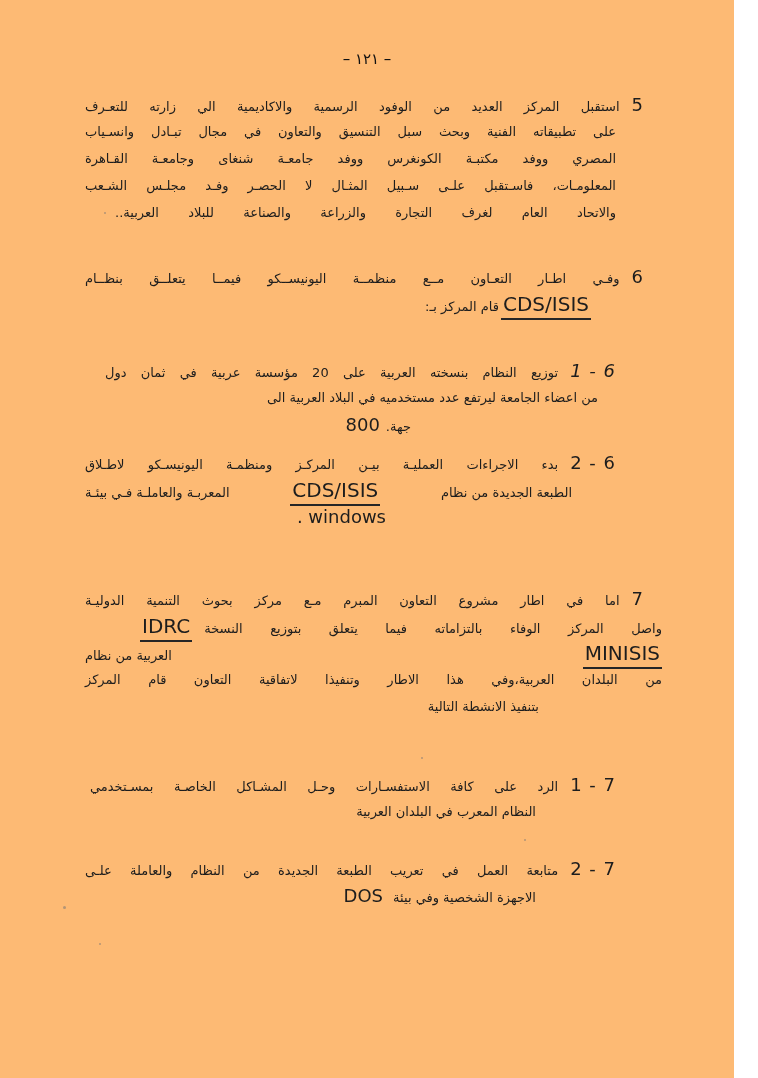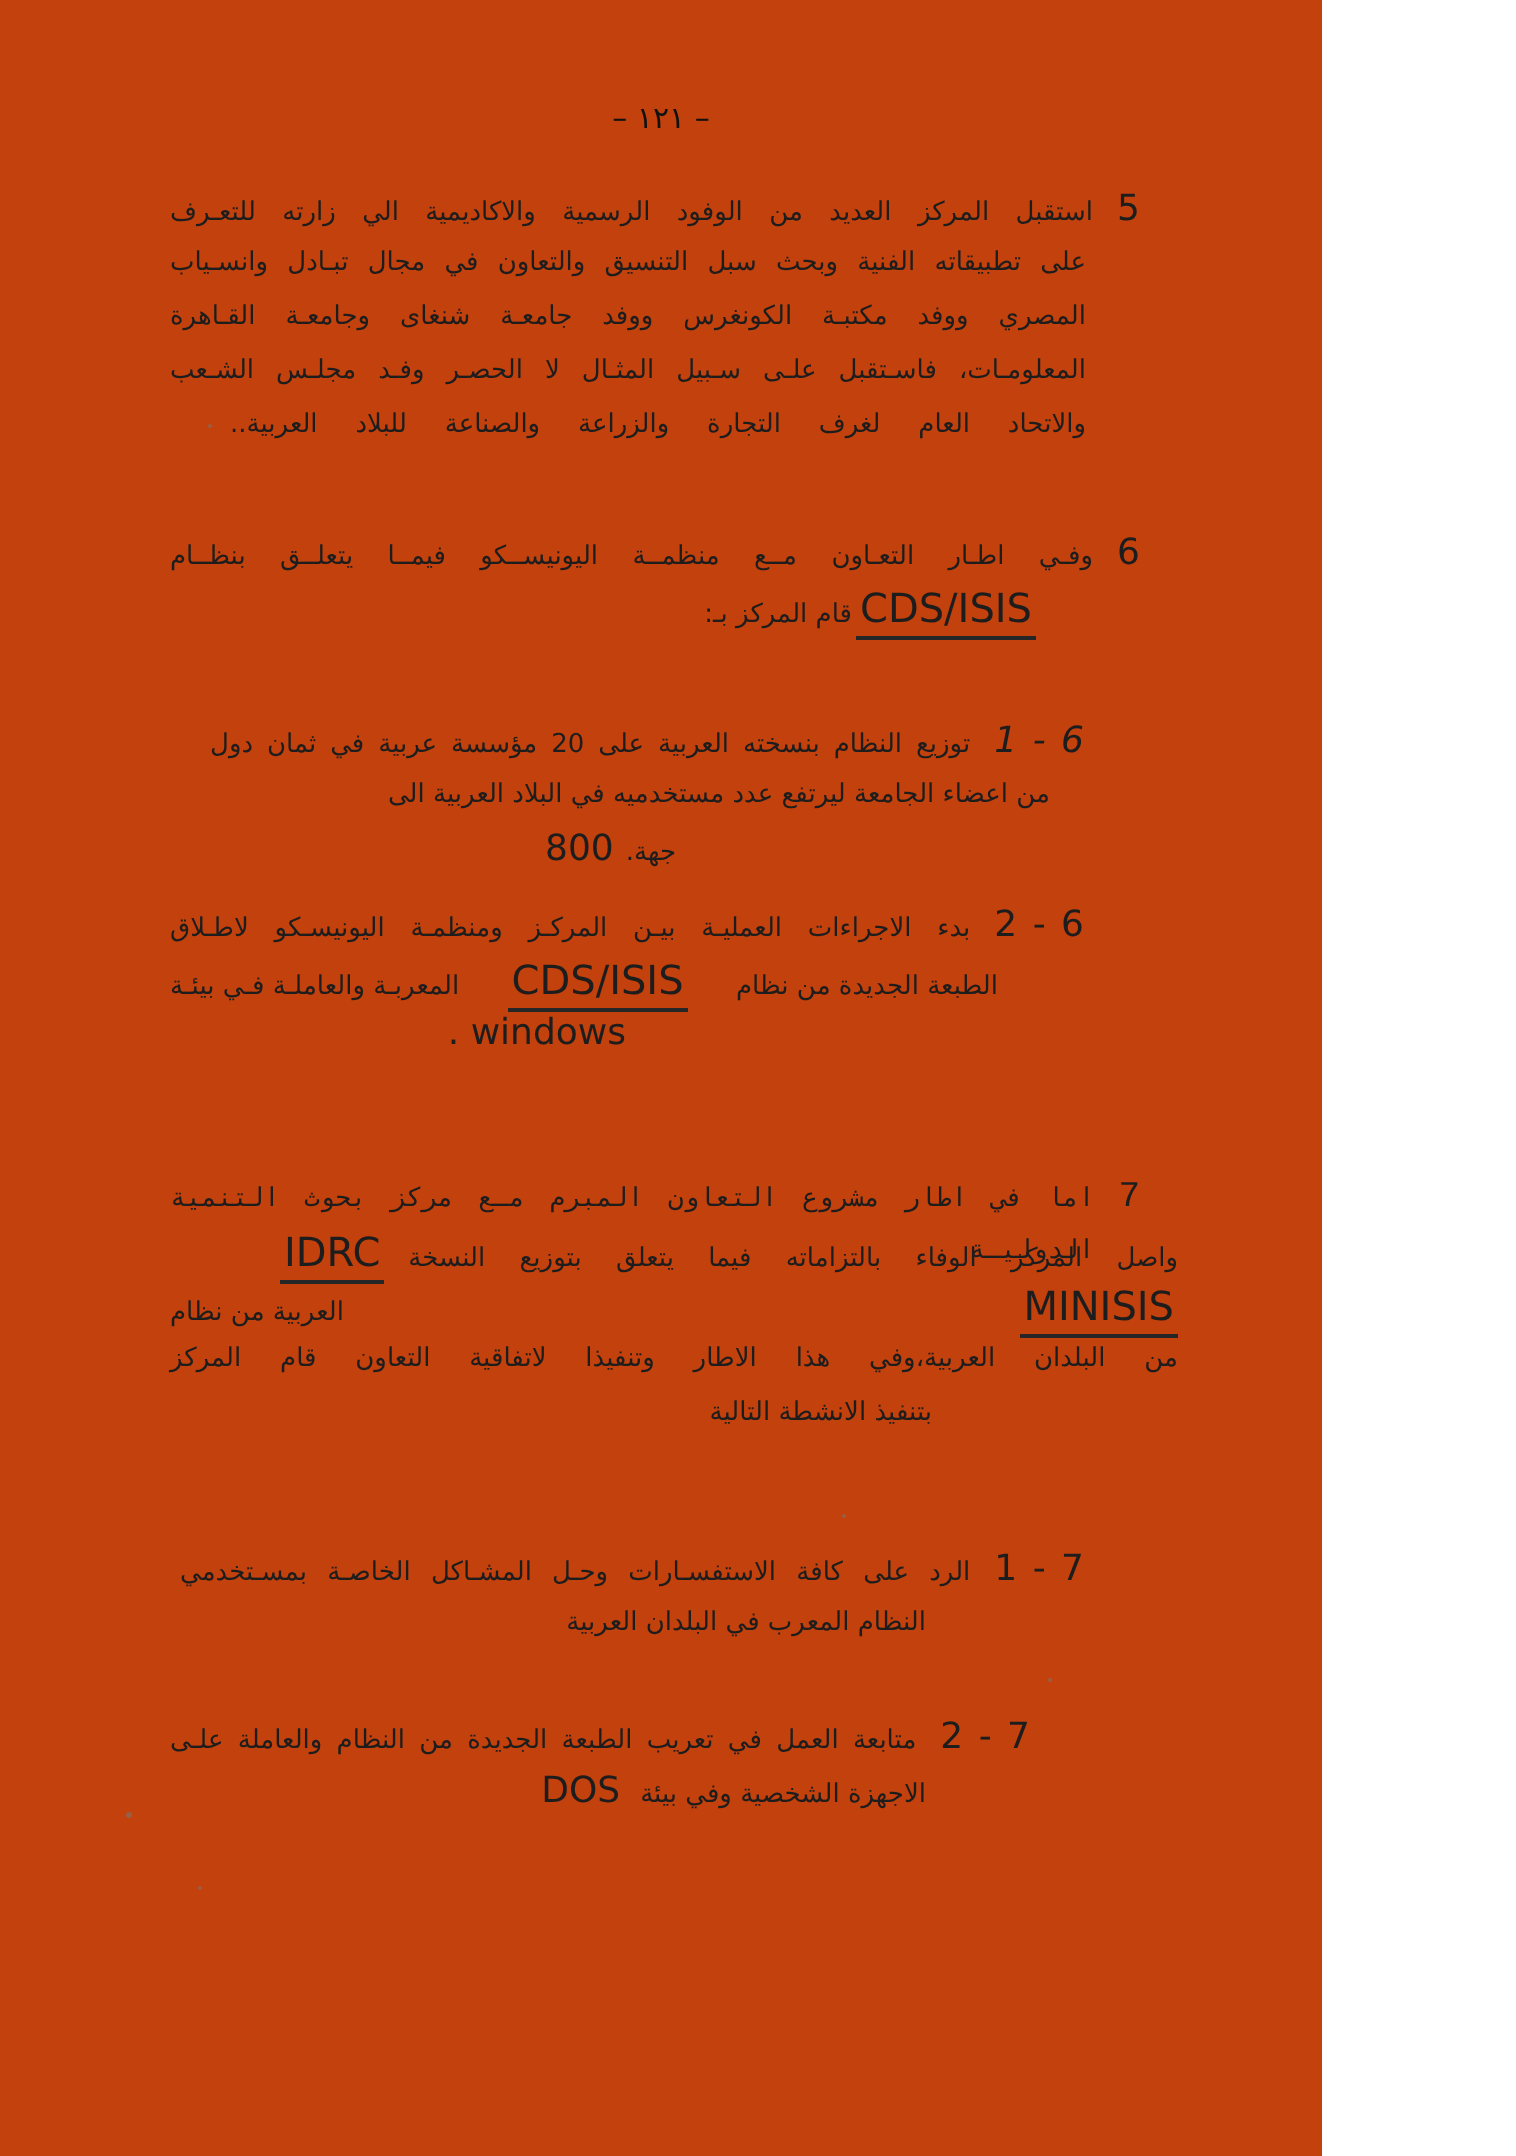--- a/index.html
+++ b/index.html
@@ -1,20 +1,20 @@
 <!DOCTYPE html>
 <html lang="ar"><head>
 <meta charset="utf-8">
 <title>Scanned Document Page</title>
 <style>
   html,body{margin:0;padding:0;background:#ffffff;}
   .page{
     position:relative;
-    width:661px;height:1078px;
-    background:#c2410c;
+    width:734px;height:1078px;
+    background:#fdba74;
     font-family:"DejaVu Sans",sans-serif;
     color:#1d1d1d;
     overflow:hidden;
   }
   .pageno{
     position:absolute;top:50px;left:0;width:100%;
     text-align:center;font-size:15px;letter-spacing:2px;color:#111;
   }
   .block{position:absolute;left:85px;right:72px;}
   .line{
@@ -87,21 +87,21 @@
         <div class="line bet" style="margin-right: 90px;">
           <span class="s-ar">المعربـة والعاملـة فـي بيئـة</span>
           <span class="s-latu">CDS/ISIS</span>
           <span class="s-ar">الطبعة الجديدة من نظام</span>
         </div>
         <div class="line end" style="margin-right: 276px;">
           <span class="s-latr">windows .</span>
         </div>
       </div>
       <div class="block" style="top: 586px;">
-        <div class="line" style="margin-right: 18px; font-family: Liberation Mono, monospace;">
+        <div class="line" style="margin-right: 18px;">
           <span class="s-arj">اما في اطار مشروع التعاون المبرم مـع مركز بحوث التنمية الدوليـة</span>
           <span class="s-num">7</span>
         </div>
         <div class="line" style="margin-left: 55px;">
           <span class="s-latu">IDRC</span>
           <span class="s-arj">واصل المركز الوفاء بالتزاماته فيما يتعلق بتوزيع النسخة</span>
         </div>
         <div class="line bet">
           <span class="s-ar">العربية من نظام</span>
           <span class="s-latu">MINISIS</span>
@@ -116,21 +116,21 @@
       <div class="block" style="top: 772px;">
         <div class="line" style="margin-left: 5px; margin-right: 46px;">
           <span class="s-arj">الرد على كافة الاستفسـارات وحـل المشـاكل الخاصـة بمسـتخدمي</span>
           <span class="s-num">7 - 1</span>
         </div>
         <div class="line end" style="margin-right: 126px;">
           <span class="s-ar">النظام المعرب في البلدان العربية</span>
         </div>
       </div>
       <div class="block" style="top: 856px;">
-        <div class="line" style="margin-right: 73px;">
+        <div class="line" style="margin-right: 46px;">
           <span class="s-arj">متابعة العمل في تعريب الطبعة الجديدة من النظام والعاملة علـى</span>
           <span class="s-num">7 - 2</span>
         </div>
         <div class="line end" style="margin-right: 126px; column-gap: 10px;">
           <span class="s-lat">DOS</span>
           <span class="s-ar">الاجهزة الشخصية وفي بيئة</span>
         </div>
       </div>
     </div>
 <div class="speck" style="left: 63px; top: 906px; width: 3px; height: 3px;"></div>

